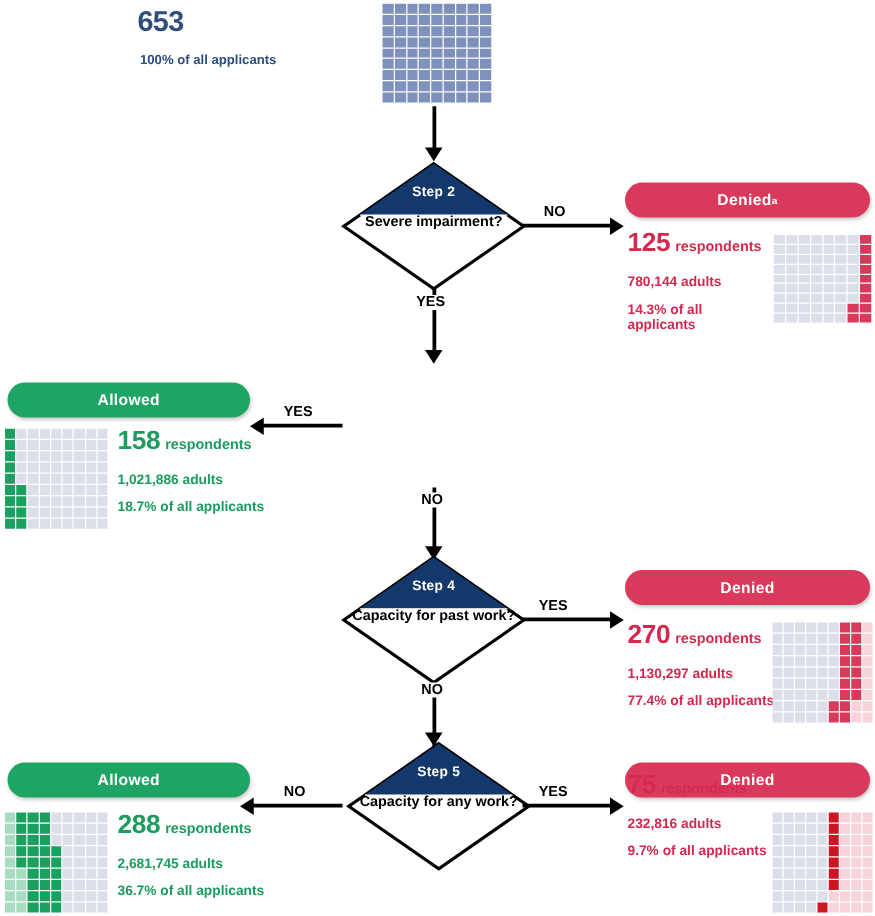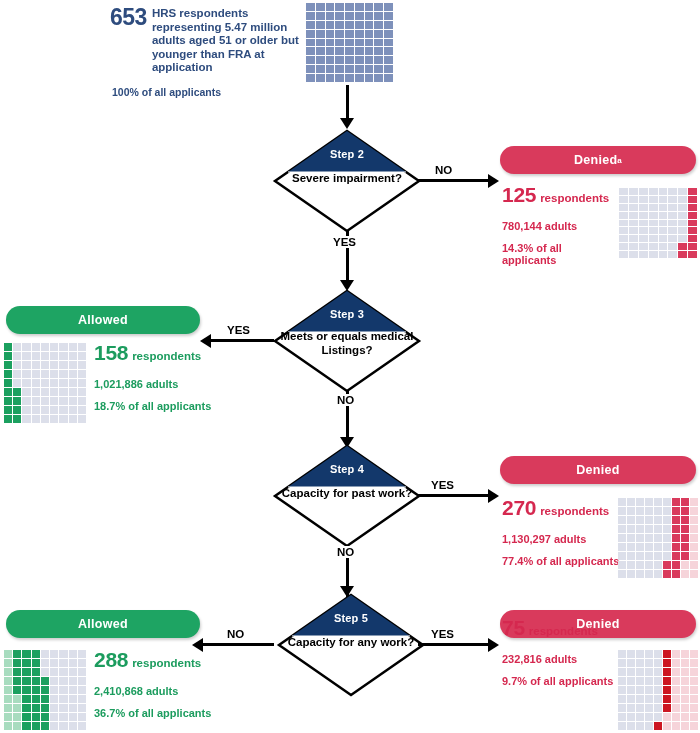--- a/index.html
+++ b/index.html
@@ -87,21 +87,20 @@
   }
 </style>
 </head>
 <body>
 
 <div id="stage">
 
   <div class="abs" style="left:110px; top:4px; width:190px;">
     <div style="display:flex; align-items:flex-start; gap:5px;">
       <span class="hdr-num">653</span>
-      <span class="hdr-text" style="padding-top:3px;">HRS respondents representing 5.47 million adults aged 51 or older but younger than FRA at application</span>
     </div>
     <div class="hdr-sub" style="margin-top:11px; margin-left:2px;">100% of all applicants</div>
   </div>
 
   <div class="abs waffle" id="w-all" style="left:306px; top:3px; width:87px; height:79px; grid-template-columns:repeat(9,1fr); grid-template-rows:repeat(9,1fr);">
       <div class="cell" style="background: rgb(126, 145, 187);"></div>
       <div class="cell" style="background: rgb(126, 145, 187);"></div>
       <div class="cell" style="background: rgb(126, 145, 187);"></div>
       <div class="cell" style="background: rgb(126, 145, 187);"></div>
       <div class="cell" style="background: rgb(126, 145, 187);"></div>
@@ -284,29 +283,20 @@
       <div class="cell" style="background: rgb(220, 223, 234);"></div>
       <div class="cell" style="background: rgb(220, 223, 234);"></div>
       <div class="cell" style="background: rgb(217, 58, 92);"></div>
       <div class="cell" style="background: rgb(217, 58, 92);"></div>
     </div>
 
   <div class="vline abs" style="left:346px; top:230px; height:53px;"></div>
   <div class="arrow-d abs" style="left:340px; top:280px;"></div>
   <div class="edge-label" style="left:330px; top:236px;">YES</div>
 
-  <div class="diamond" style="left:272px; top:288px;">
-    <svg width="150" height="106" viewBox="0 0 150 106">
-      <polygon points="75,3 147,53 75,103 3,53" fill="#ffffff" stroke="#000000" stroke-width="2.5"></polygon>
-      <polygon points="75,3 134,44 16,44" fill="#13386B"></polygon>
-      <line x1="16" y1="44" x2="134" y2="44" stroke="#ffffff" stroke-width="1"></line>
-    </svg>
-    <div class="dia-step">Step 3</div>
-    <div class="dia-q" style="top:42px;">Meets or equals medical Listings?</div>
-  </div>
 
   <div class="hline abs" style="left:210px; top:339px; width:64px;"></div>
   <div class="arrow-l abs" style="left:200px; top:334px;"></div>
   <div class="edge-label" style="left:224px; top:324px;">YES</div>
 
   <div class="pill allowed" style="left:6px; top:306px; width:194px;">
     <span>Allowed</span>
   </div>
   <div class="abs waffle" id="w-allow3" style="left:4px; top:343px; width:82px; height:80px; grid-template-columns:repeat(9,1fr); grid-template-rows:repeat(9,1fr);">
       <div class="cell" style="background: rgb(27, 160, 95);"></div>
@@ -714,17 +704,17 @@
       <div class="cell" style="background: rgb(220, 223, 234);"></div>
       <div class="cell" style="background: rgb(220, 223, 234);"></div>
       <div class="cell" style="background: rgb(220, 223, 234);"></div>
       <div class="cell" style="background: rgb(220, 223, 234);"></div>
     </div>
   <div class="abs" style="left:94px; top:648px; width:126px;">
     <div style="display:flex; align-items:baseline; gap:4px;">
       <span class="stat-num green">288</span>
       <span class="stat-unit green">respondents</span>
     </div>
-    <div class="stat-line green" style="margin-top:13px;">2,410,868 adults</div>
+    <div class="stat-line green" style="margin-top:13px;">2,681,745 adults</div>
     <div class="stat-line green" style="margin-top:10px;">36.7% of all applicants</div>
   </div>
 
 </div>
 
 </body></html>

